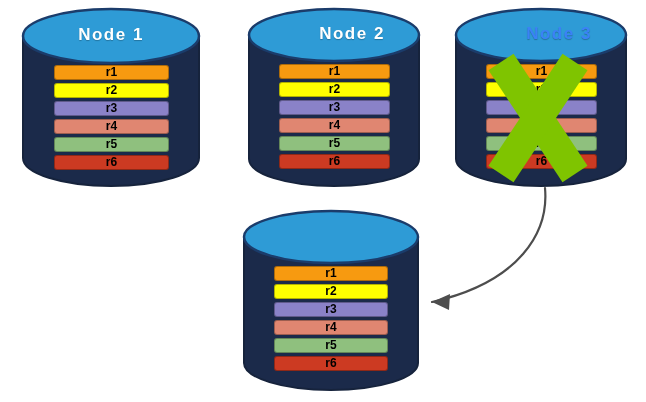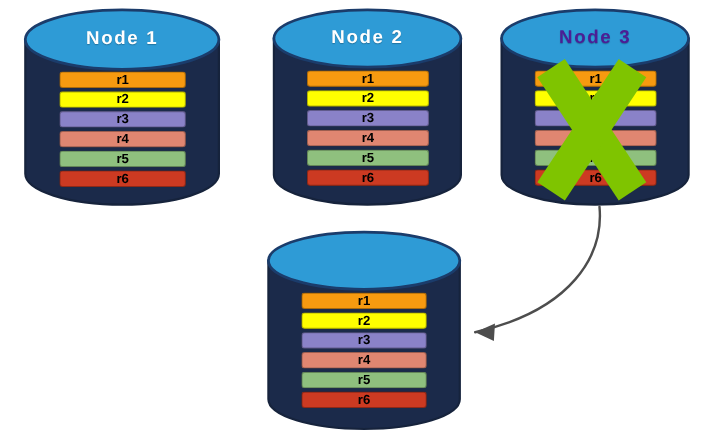--- a/index.html
+++ b/index.html
@@ -85,41 +85,41 @@
         <div class="node-title" style="top: 17px; color: rgb(255, 255, 255);">Node  1</div>
         <div class="rows">
           <div class="row-bar" style="background: rgb(247, 154, 16); left: 32px; width: 115px; top: 57px; color: rgb(0, 0, 0);">r1</div>
           <div class="row-bar" style="background: rgb(255, 255, 0); left: 32px; width: 115px; top: 75px; color: rgb(0, 0, 0);">r2</div>
           <div class="row-bar" style="background: rgb(138, 130, 200); left: 32px; width: 115px; top: 93px; color: rgb(0, 0, 0);">r3</div>
           <div class="row-bar" style="background: rgb(224, 134, 113); left: 32px; width: 115px; top: 111px; color: rgb(0, 0, 0);">r4</div>
           <div class="row-bar" style="background: rgb(143, 192, 126); left: 32px; width: 115px; top: 129px; color: rgb(0, 0, 0);">r5</div>
           <div class="row-bar" style="background: rgb(204, 58, 34); left: 32px; width: 115px; top: 147px; color: rgb(0, 0, 0);">r6</div>
         </div>
       </div>
-      <div class="node" style="left: 248px; top: 8px; width: 172px; height: 178px;">
+      <div class="node" style="left: 248px; top: 8px; width: 172px; height: 178px; padding-left: 36px;">
         <svg class="node-svg" width="172" height="178" viewBox="0 0 172 178">
           <path d="M 1 27 L 1 151 A 85 27 0 0 0 171 151 L 171 27 Z" fill="#1B2A4A" stroke="#16233C" stroke-width="2"></path>
           <ellipse cx="86" cy="27" rx="85" ry="26" fill="#2E9BD6" stroke="#1B3C6B" stroke-width="2.5"></ellipse>
         </svg>
         <div class="node-title" style="top: 16px; color: rgb(255, 255, 255);">Node  2</div>
         <div class="rows">
           <div class="row-bar" style="background: rgb(247, 154, 16); left: 31px; width: 111px; top: 56px; color: rgb(0, 0, 0);">r1</div>
           <div class="row-bar" style="background: rgb(255, 255, 0); left: 31px; width: 111px; top: 74px; color: rgb(0, 0, 0);">r2</div>
           <div class="row-bar" style="background: rgb(138, 130, 200); left: 31px; width: 111px; top: 92px; color: rgb(0, 0, 0);">r3</div>
           <div class="row-bar" style="background: rgb(224, 134, 113); left: 31px; width: 111px; top: 110px; color: rgb(0, 0, 0);">r4</div>
           <div class="row-bar" style="background: rgb(143, 192, 126); left: 31px; width: 111px; top: 128px; color: rgb(0, 0, 0);">r5</div>
           <div class="row-bar" style="background: rgb(204, 58, 34); left: 31px; width: 111px; top: 146px; color: rgb(0, 0, 0);">r6</div>
         </div>
       </div>
       <div class="node" style="left: 455px; top: 8px; width: 172px; height: 178px;">
         <svg class="node-svg" width="172" height="178" viewBox="0 0 172 178">
           <path d="M 1 27 L 1 151 A 85 27 0 0 0 171 151 L 171 27 Z" fill="#1B2A4A" stroke="#16233C" stroke-width="2"></path>
           <ellipse cx="86" cy="27" rx="85" ry="26" fill="#2E9BD6" stroke="#1B3C6B" stroke-width="2.5"></ellipse>
         </svg>
-        <div class="node-title" style="top: 16px; color: #4c1d95;">Node  3</div>
+        <div class="node-title" style="top: 16px; color: #3b82f6; padding-left: 18px;">Node  3</div>
         <div class="rows">
           <div class="row-bar" style="background: rgb(247, 154, 16); left: 31px; width: 111px; top: 56px; color: rgb(0, 0, 0);">r1</div>
           <div class="row-bar" style="background: rgb(255, 255, 0); left: 31px; width: 111px; top: 74px; color: rgb(0, 0, 0);">r2</div>
           <div class="row-bar" style="background: rgb(138, 130, 200); left: 31px; width: 111px; top: 92px; color: rgb(0, 0, 0);">r3</div>
           <div class="row-bar" style="background: rgb(224, 134, 113); left: 31px; width: 111px; top: 110px; color: rgb(0, 0, 0);">r4</div>
           <div class="row-bar" style="background: rgb(143, 192, 126); left: 31px; width: 111px; top: 128px; color: rgb(0, 0, 0);">r5</div>
           <div class="row-bar" style="background: rgb(204, 58, 34); left: 31px; width: 111px; top: 146px; color: rgb(0, 0, 0);">r6</div>
         </div>
       </div>
       <div class="node" style="left: 243px; top: 210px; width: 176px; height: 180px;">

